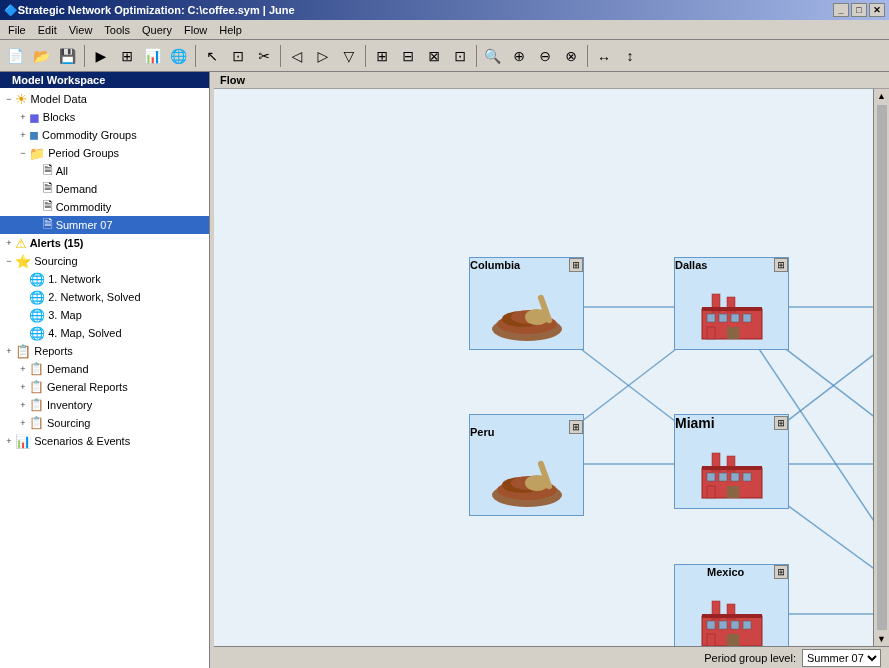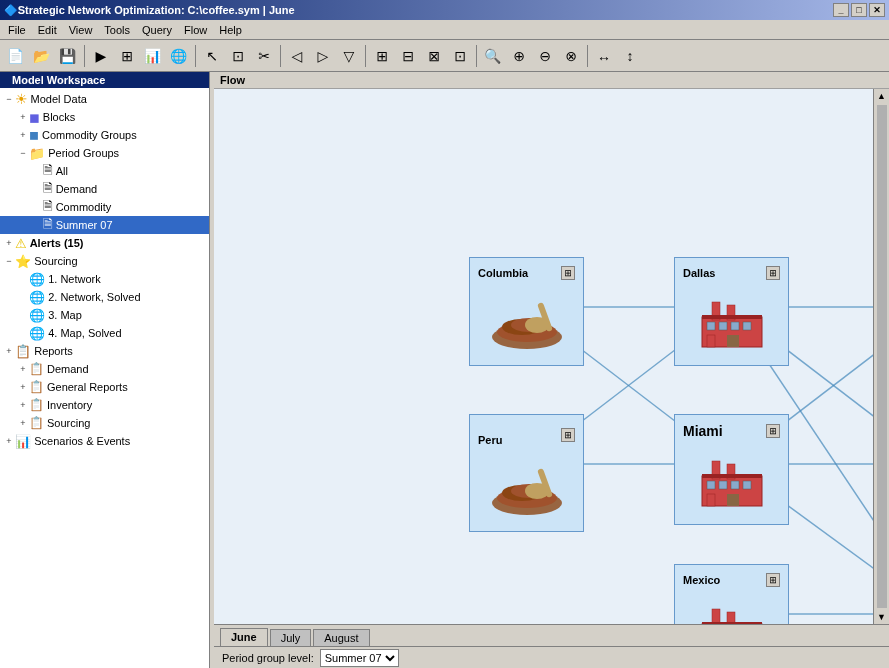--- a/index.html
+++ b/index.html
@@ -135,21 +135,21 @@
       background: #d4d0c8;
       border-left: 1px solid #808080;
     }
 
     
     .node {
       position: absolute;
       width: 115px;
       background: #cce4f7;
       border: 1px solid #6699cc;
-      padding: 8px;
+      padding: 0;
     }
     .node-header {
       display: flex;
       justify-content: space-between;
       align-items: center;
       margin-bottom: 2px;
       font-size: 11px;
     }
     .node-icon-btn {
       width: 14px; height: 14px;
@@ -210,21 +210,21 @@
 
     
     #statusbar {
       background: #d4d0c8;
       height: 22px;
       display: flex;
       align-items: center;
       padding: 0 8px;
       border-top: 1px solid #808080;
       font-size: 11px;
-      justify-content: flex-start;
+      justify-content: flex-end;
     }
     #statusbar .period-label { margin-right: 6px; }
     #statusbar select {
       font-size: 11px;
       height: 18px;
       background: white;
       border: 1px solid #808080;
     }
 
     
@@ -513,21 +513,21 @@
     <div class="node-header">
       <span style="font-weight:bold;font-size:11px;">Denver</span>
 
     </div>
     <div class="node-image">
       
     </div>
   </div>
         <div class="node" style="left: 460px; top: 475px;">
     <div class="node-header">
-      <span style="font-weight:bold;font-size:11px;">Mexico</span>
+      <span style="font-weight:bold;font-size:11px;margin-left:32px;">Mexico</span>
       <div class="node-icon-btn">⊞</div>
     </div>
     <div class="node-image">
       <svg width="80" height="65" viewBox="0 0 80 65">
 
       <rect x="10" y="30" width="60" height="30" fill="#cc4444"></rect>
       <rect x="10" y="30" width="60" height="30" fill="none" stroke="#992222" stroke-width="1"></rect>
 
       <rect x="15" y="35" width="8" height="8" fill="#88aacc" stroke="#555" stroke-width="0.5"></rect>
       <rect x="27" y="35" width="8" height="8" fill="#88aacc" stroke="#555" stroke-width="0.5"></rect>
@@ -552,25 +552,20 @@
       
     </div>
   </div>
         <div id="vscrollbar" style="position: absolute; right: 0px; top: 0px; bottom: 0px; width: 16px; background: rgb(212, 208, 200); border-left: 1px solid rgb(128, 128, 128); display: flex; flex-direction: column; align-items: center; justify-content: space-between;">
           <div style="font-size:9px;cursor:pointer;padding:2px;">▲</div>
           <div style="flex:1;background:#b0b0b0;width:10px;margin:2px;"></div>
           <div style="font-size:9px;cursor:pointer;padding:2px;">▼</div>
         </div>
       </div>
 
-    <div id="bottom-tabs">
-    <div class="tab active">June</div>
-        <div class="tab">July</div>
-        <div class="tab">August</div>
-      </div>
 
     <div id="statusbar">
       <span class="period-label">Period group level:</span>
       <select>
       <option value="Summer 07">Summer 07</option><option value="Quarterly">Quarterly</option><option value="Horizon">Horizon</option><option value="All">All</option></select>
     </div>
   </div>
 </div>
 
 </body></html>

